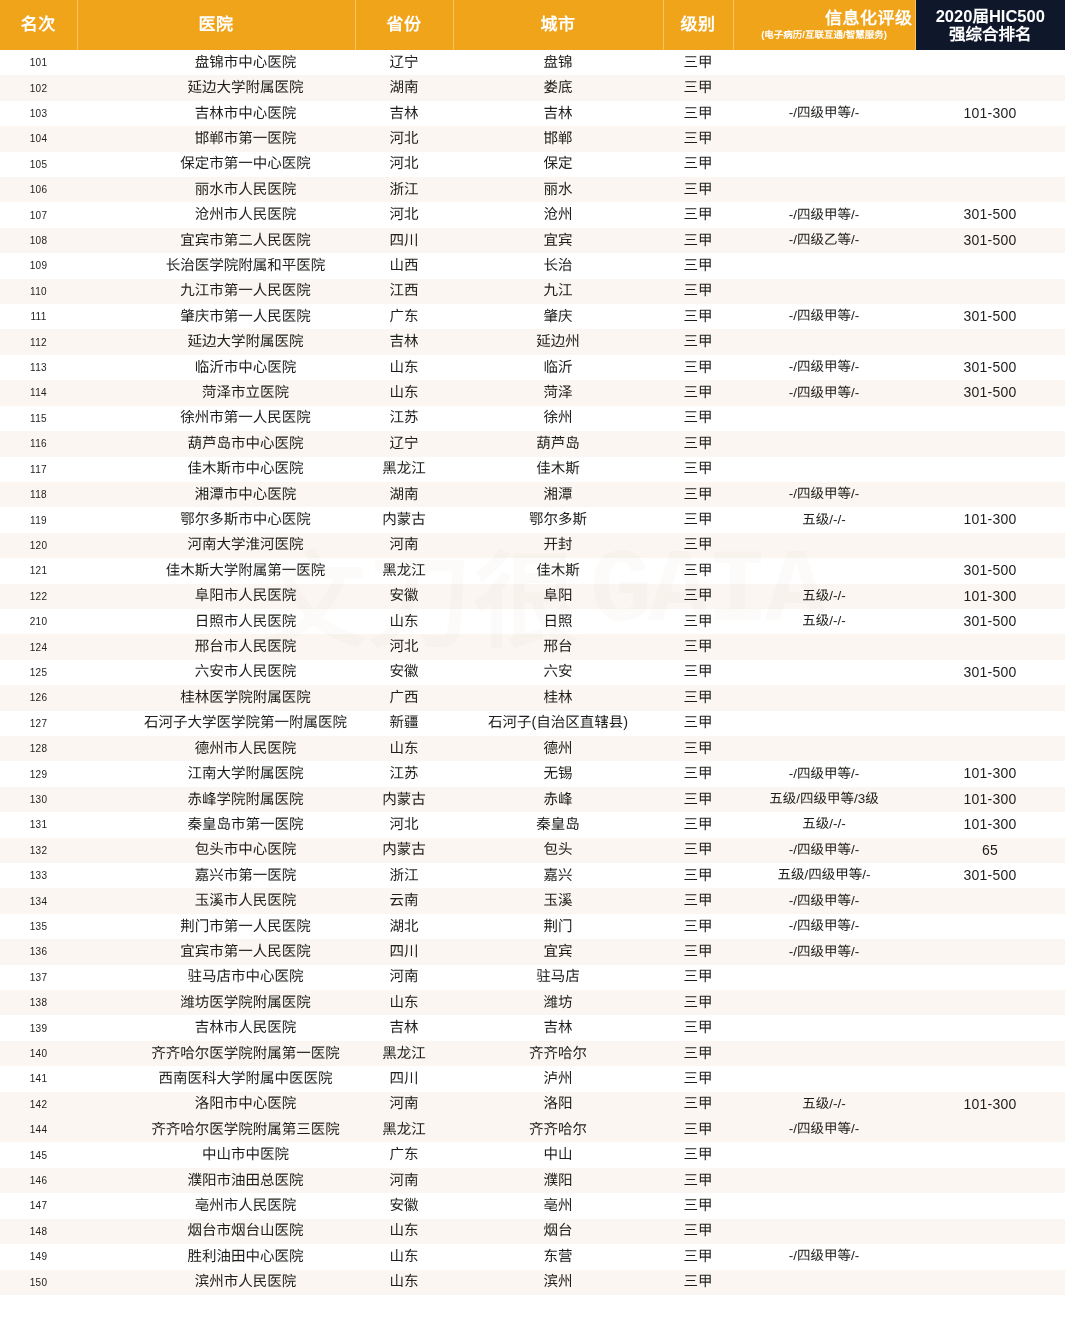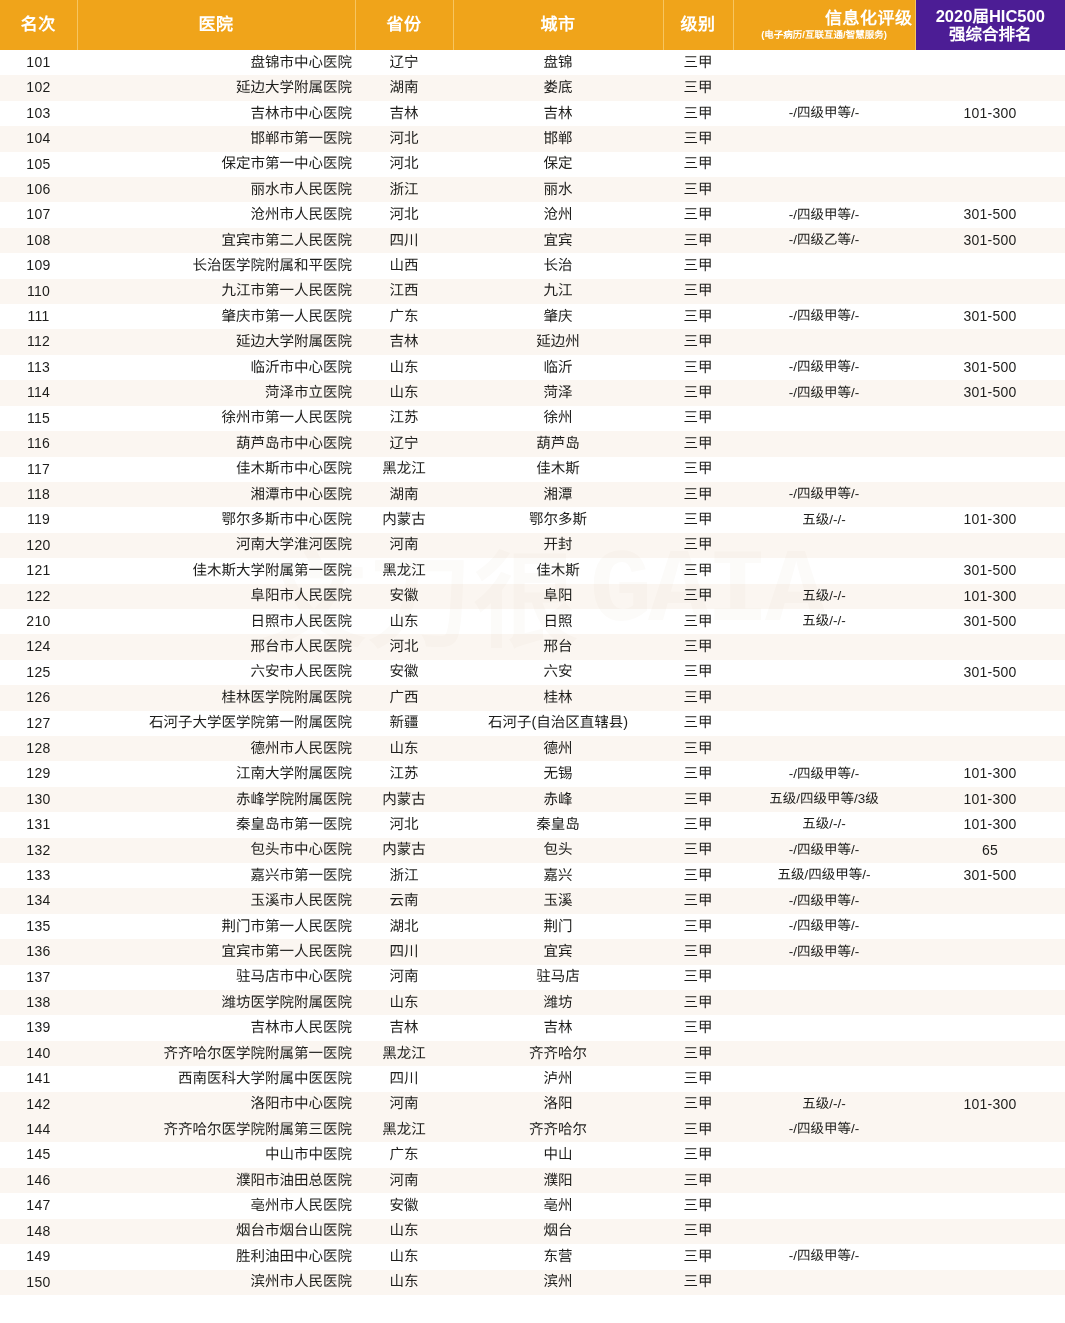--- a/index.html
+++ b/index.html
@@ -77,21 +77,21 @@
     padding: 0 2px;
     text-align: center;
     vertical-align: middle;
     font-weight: 700;
     font-size: 17px;
     line-height: 1.12;
     border-right: 1px solid #F7C560;
     letter-spacing: 0.5px;
   }
   thead th.th-hic {
-    background: #4c1d95;
+    background: #0f172a;
     border-right: none;
     font-size: 16.5px;
     letter-spacing: 0;
   }
   thead th .th-main { display: block; text-align: right; }
   thead th .th-sub {
     display: block;
     font-size: 9.5px;
     font-weight: 700;
     margin-top: 2px;
@@ -105,22 +105,22 @@
     text-align: center;
     vertical-align: middle;
     font-size: 14.5px;
     line-height: 1.1;
     white-space: nowrap;
     color: #1d1d1b;
   }
   tbody tr.odd  td { background: rgba(255,255,255,0.78); }
   tbody tr.even td { background: rgba(250,244,238,0.80); }
 
-  td.c-rank-cell  { font-size: 14px; letter-spacing: 0.3px; }
-  td.c-hosp-cell  { text-align: right; padding-left: 62px; }
+  td.c-rank-cell  { font-size: 10px; letter-spacing: 0.3px; }
+  td.c-hosp-cell  { text-align: center; padding-left: 62px; }
   td.c-info-cell  { font-size: 13.5px; }
   td.c-hic-cell   { font-size: 14px; letter-spacing: 0.2px; }
   td.c-city-cell  { font-size: 14.5px; }
 </style>
 </head>
 <body>
 
 <div id="page">
 
   <div class="watermark">

